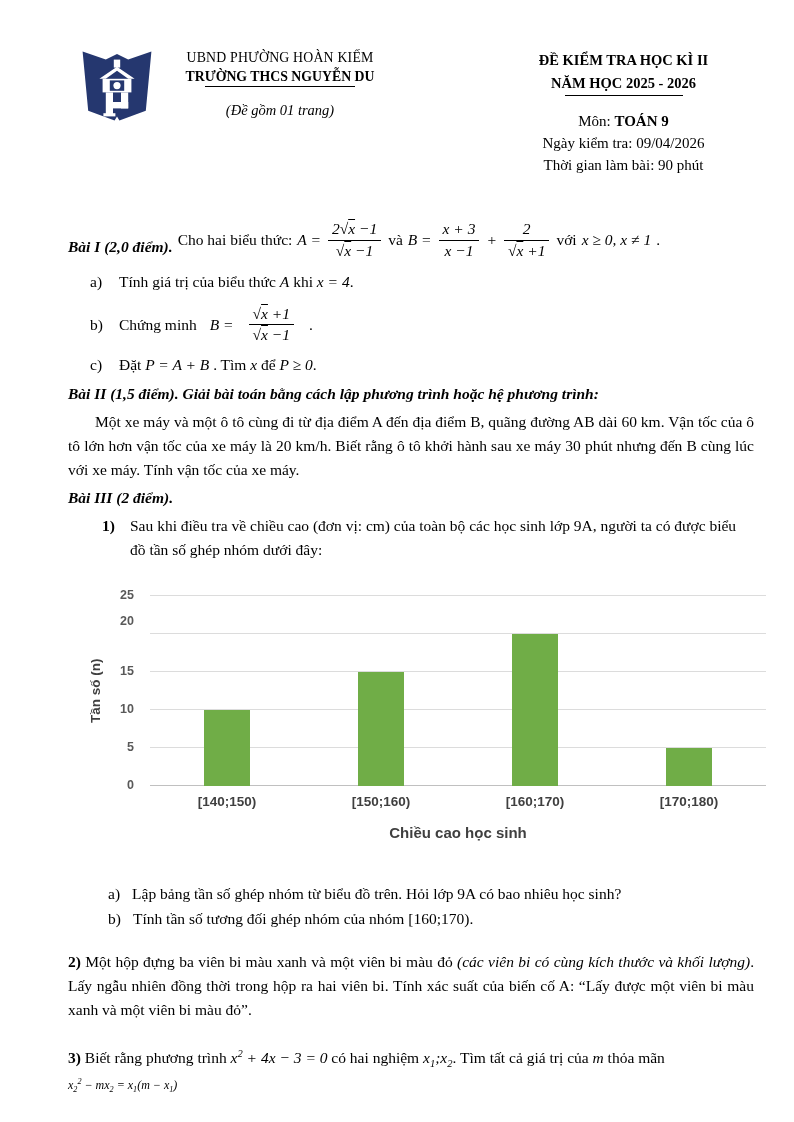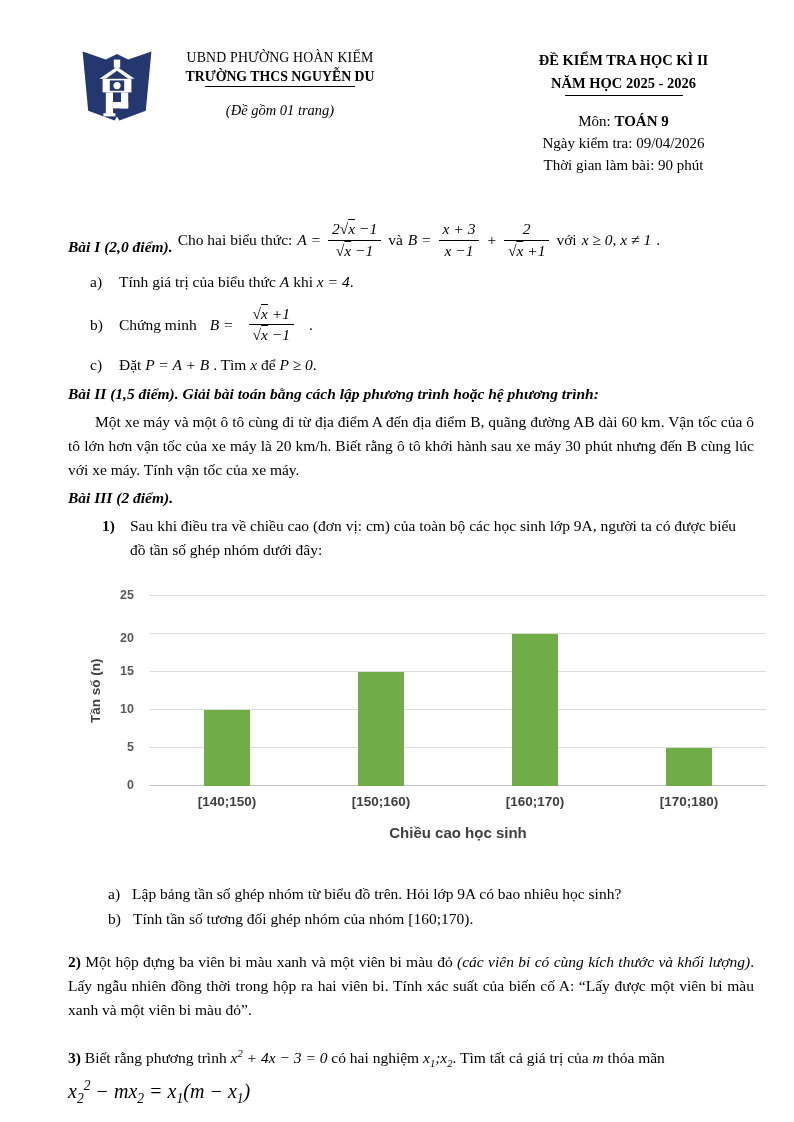--- a/index.html
+++ b/index.html
@@ -40,21 +40,21 @@
   sub, sup { font-size:68%; line-height:0; }
   .item { display:flex; column-gap:13px; padding-left:22px; margin-bottom:5px; line-height:1.5; }
   .item.center { align-items:center; min-height:52px; margin-bottom:3px; }
   .item .lbl { min-width:16px; }
   .justify { text-align:justify; text-indent:27px; }
   .hang { display:flex; column-gap:10px; padding-left:34px; line-height:1.55; margin-bottom:4px; }
   .hang .lbl { font-weight:bold; min-width:18px; }
   .sub-item { display:flex; column-gap:12px; padding-left:40px; line-height:1.5; margin-bottom:2px; }
   .p2 { text-align:justify; line-height:1.55; margin-top:20px; margin-bottom:22px; }
   .p3 { line-height:1.8; margin-top:8px; }
-  .eq-line { margin-top:4px; font-size:20px; }
+  .eq-line { margin-top:4px; font-size:12px; }
   
   .chart { position:relative; width:700px; height:266px; margin:24px 0 30px 16px;
            font-family:"Liberation Sans", sans-serif; }
   .chart-ylabel { position:absolute; left:4px; top:10px; height:190px; writing-mode:vertical-rl;
                   transform:rotate(180deg); display:flex; align-items:center; justify-content:center;
                   font-weight:bold; color:#404040; font-size:13.5px; }
   .chart-yticks { position:absolute; left:28px; top:10px; width:30px; height:190px; }
   .ytick { position:absolute; right:8px; font-size:12.5px; color:#595959; font-weight:bold; }
   .chart-plot { position:absolute; left:66px; top:10px; width:616px; height:190px; }
   .gridline { position:absolute; left:0; right:0; height:1px; background:#dcdcdc; }
@@ -176,21 +176,21 @@
       <span>Sau khi điều tra về chiều cao (đơn vị: cm) của toàn bộ các học sinh lớp 9A, người ta có được biểu đồ tần số ghép nhóm dưới đây:</span>
     </div>
 
     <div class="chart">
       <div class="chart-ylabel">Tần số (n)</div>
       <div class="chart-yticks">
           <div class="ytick" style="top: 182px;">0</div>
           <div class="ytick" style="top: 144px;">5</div>
           <div class="ytick" style="top: 106px;">10</div>
           <div class="ytick" style="top: 68px;">15</div>
-          <div class="ytick" style="top: 35px;">20</div>
+          <div class="ytick" style="top: 18px;">20</div>
           <div class="ytick" style="top: -8px;">25</div>
         </div>
       <div class="chart-plot">
           <div class="baseline"></div>
           <div class="gridline" style="top: 151.5px; background: rgb(220, 220, 220);"></div>
           <div class="gridline" style="top: 113.5px; background: rgb(220, 220, 220);"></div>
           <div class="gridline" style="top: 75.5px; background: rgb(220, 220, 220);"></div>
           <div class="gridline" style="top: 37.5px; background: rgb(220, 220, 220);"></div>
           <div class="gridline" style="top: -0.5px; background: rgb(220, 220, 220);"></div>
           <div class="bar" style="height: 76px; left: 54px; background: rgb(112, 173, 71);"></div>

